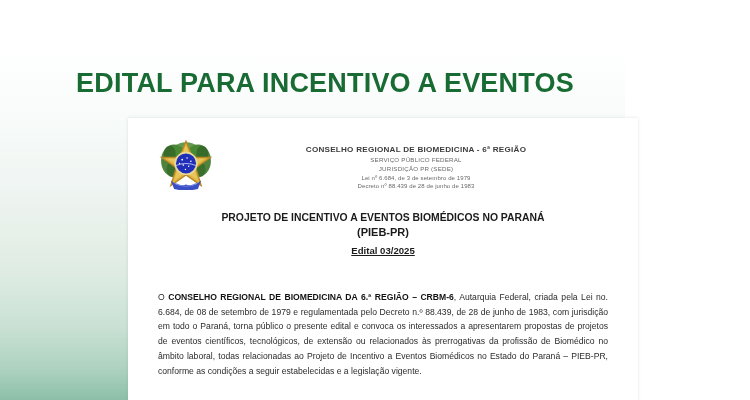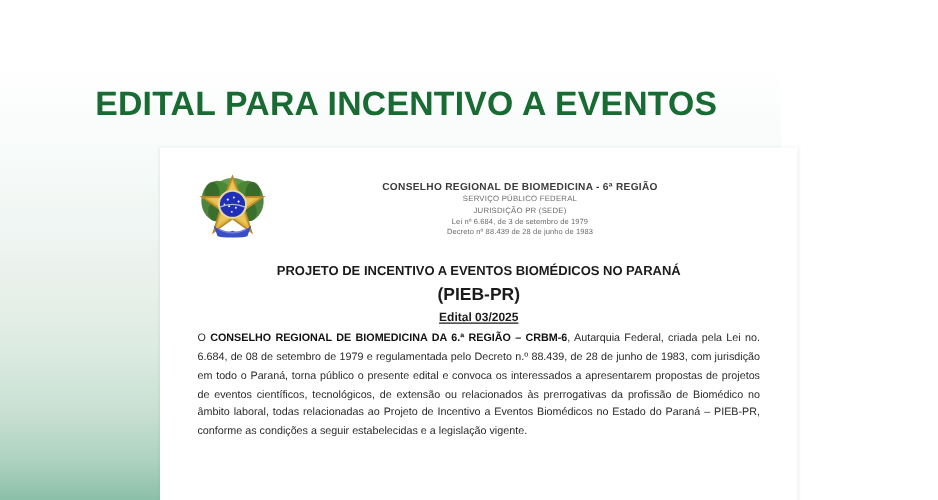--- a/index.html
+++ b/index.html
@@ -114,35 +114,35 @@
   #doc-heading {
     margin-top: 19px;
     text-align: center;
     font-size: 10.4px;
     font-weight: bold;
     color: #1b1b1b;
     line-height: 1.45;
   }
   #doc-subheading {
     text-align: center;
-    font-size: 14px;
+    font-size: 11px;
     font-weight: bold;
     color: #1b1b1b;
     line-height: 1.45;
   }
   #edital-number {
     margin-top: 4px;
     text-align: center;
     font-size: 9.6px;
     font-weight: bold;
     color: #1b1b1b;
     text-decoration: underline;
   }
   #doc-paragraph {
-    margin-top: 3px;
+    margin-top: 34px;
     font-size: 8.6px;
     color: #2b2b2b;
     text-align: justify;
     line-height: 1.72;
   }
   #doc-paragraph b { font-weight: bold; color: #111; }
 </style>
 </head>
 <body>
 

